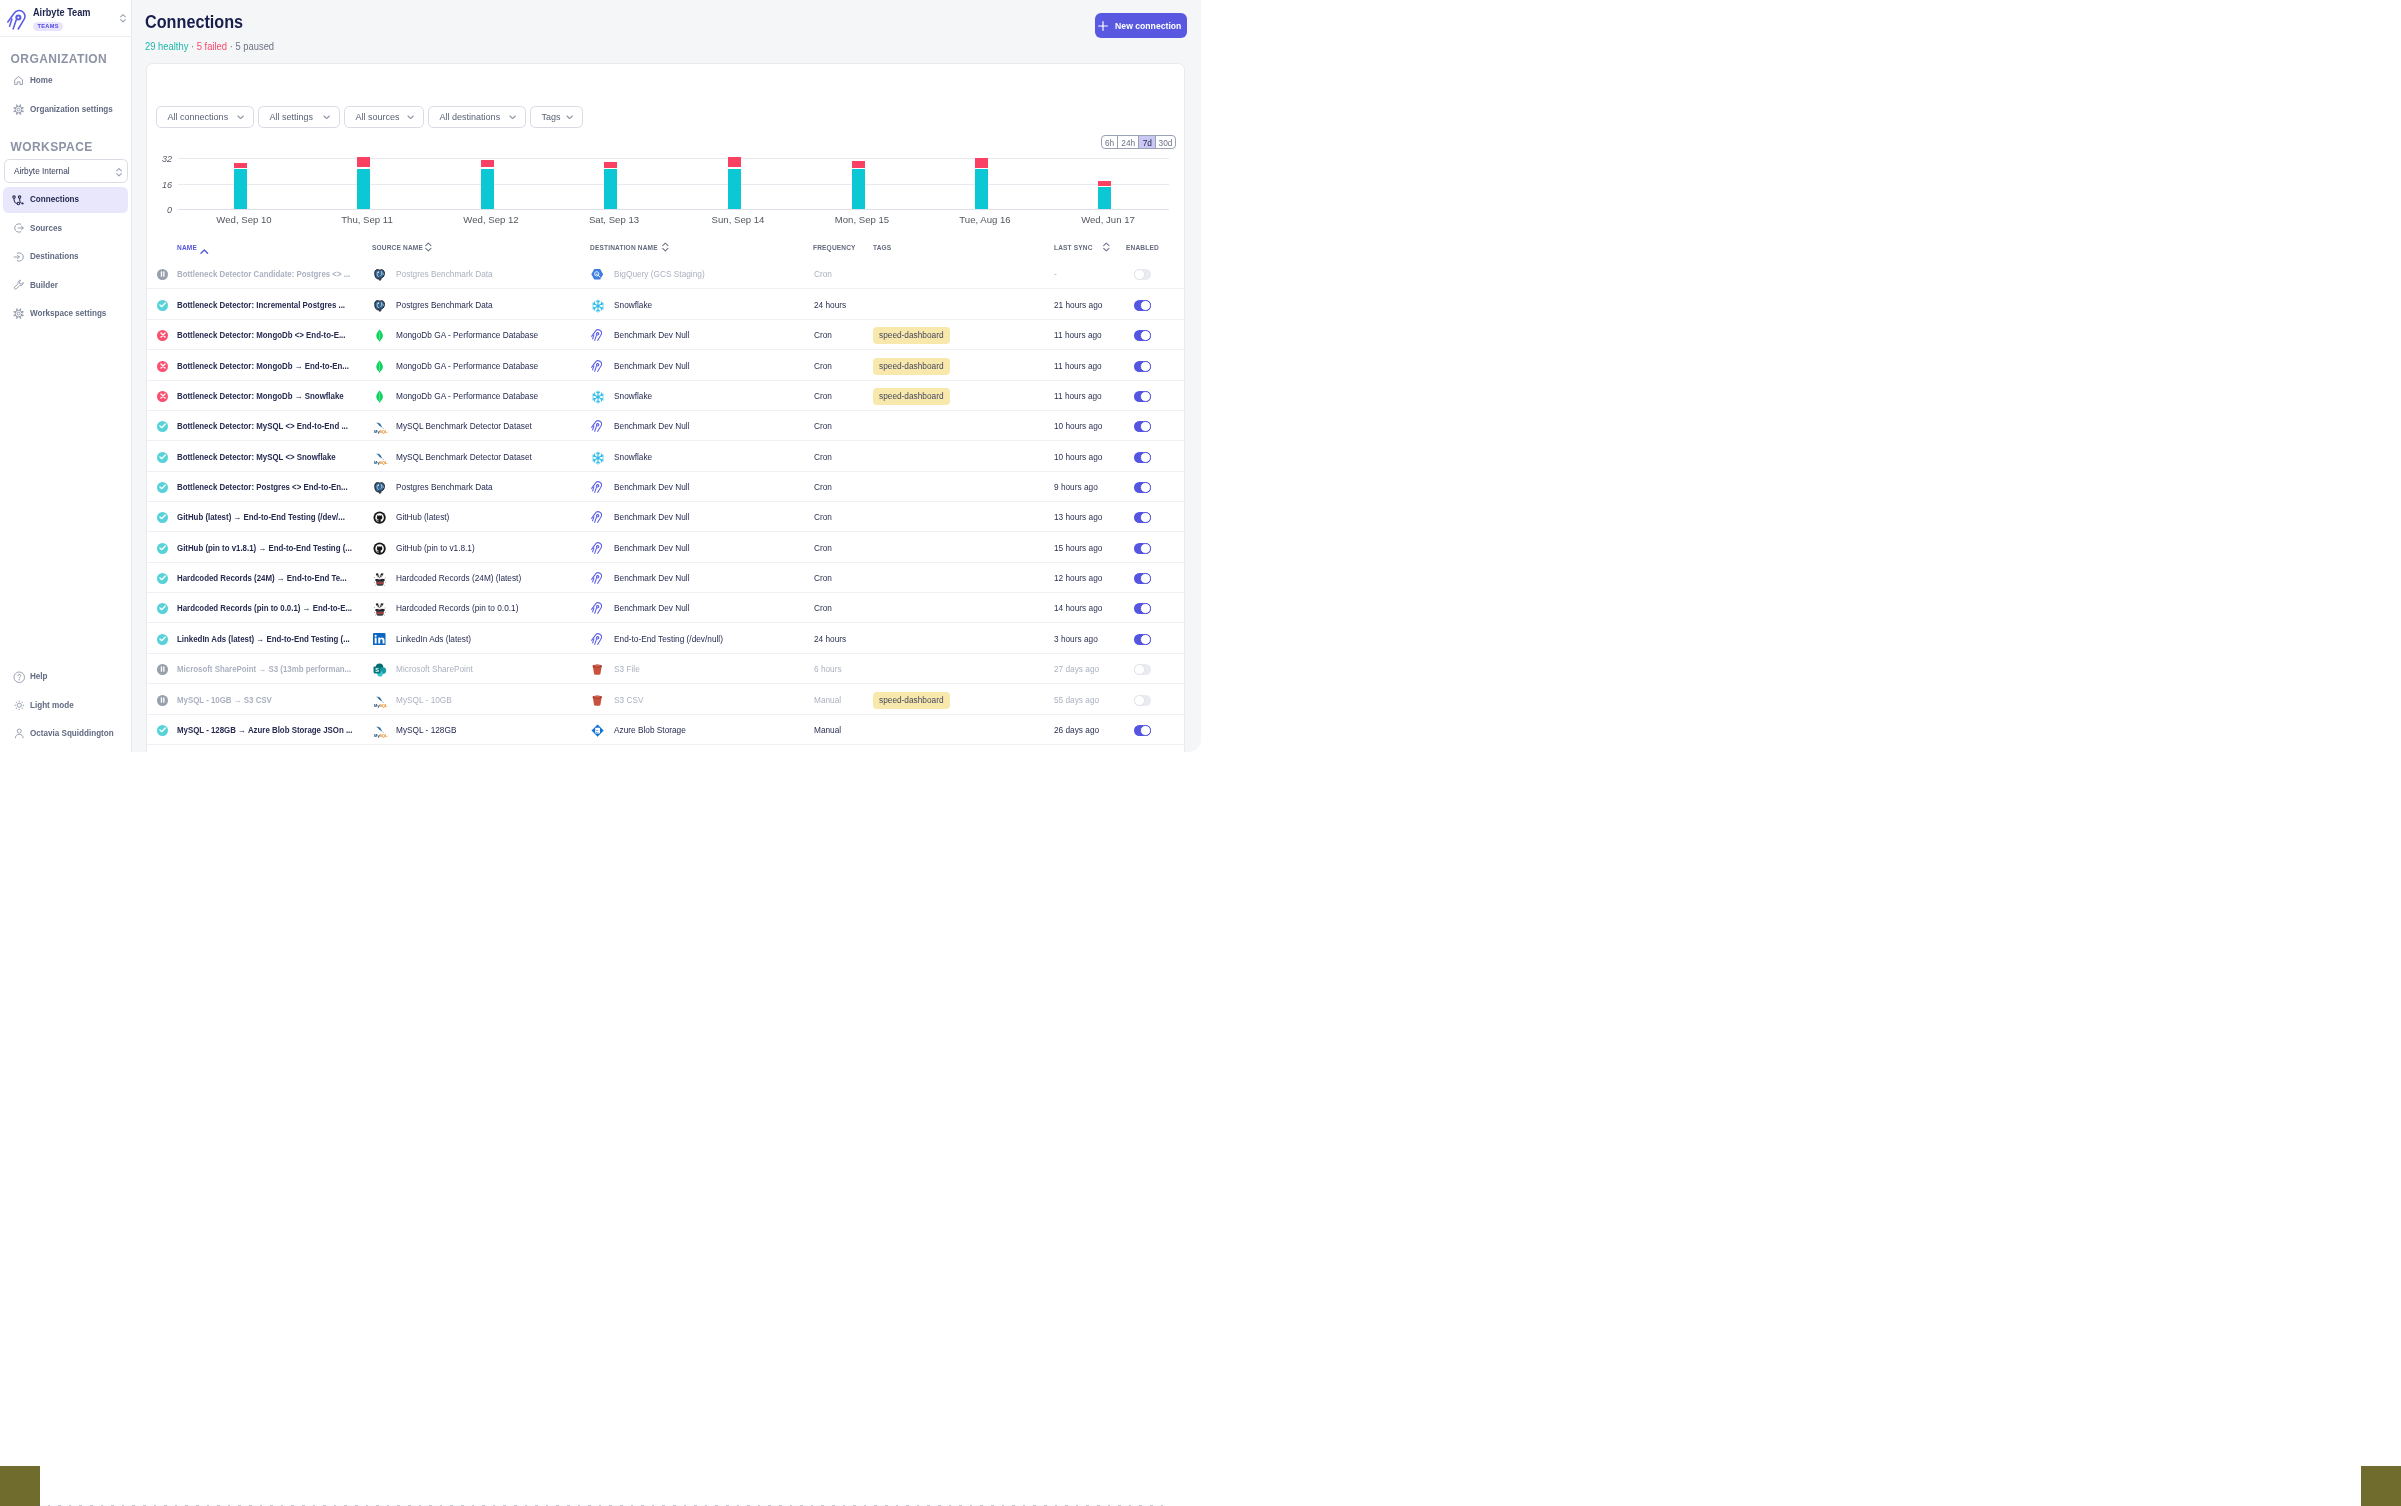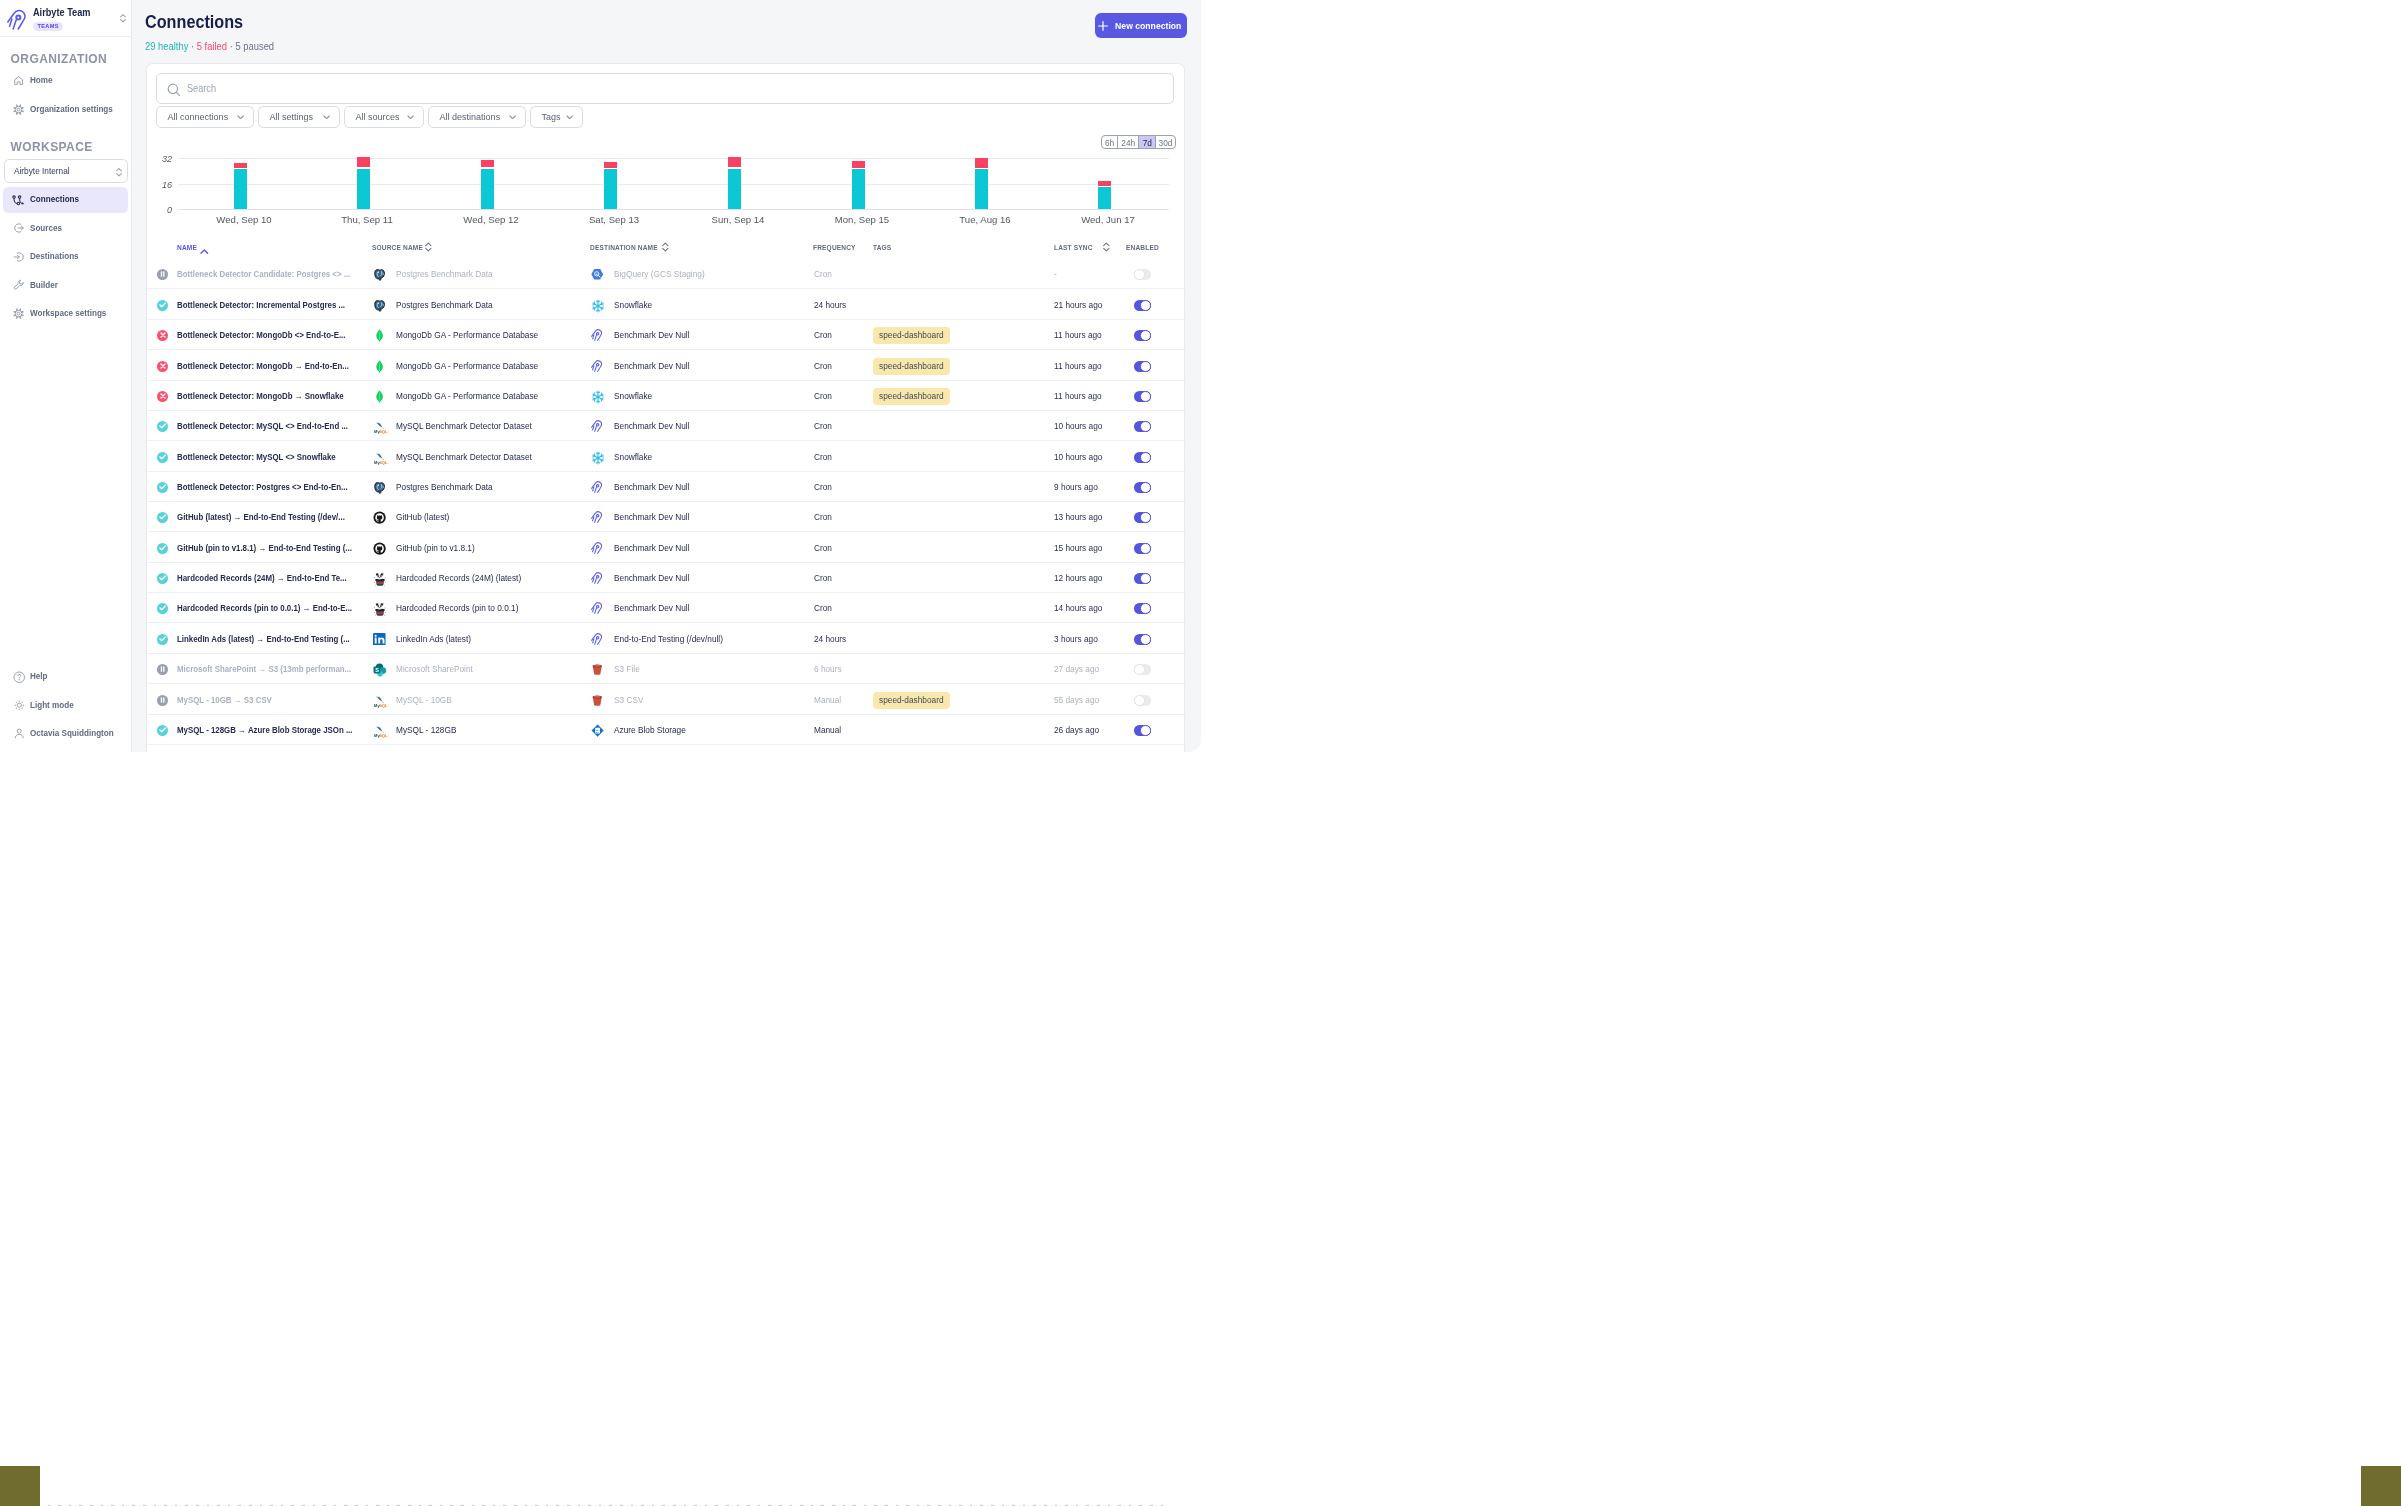--- a/index.html
+++ b/index.html
@@ -156,27 +156,20 @@
 </div>
 <div class="abs" style="left:1095px;top:13.2px;width:92px;height:25px;background:#5859e0;border-radius:6px;display:flex;align-items:center;justify-content:center;gap:5.3px">
   <svg width="10" height="10" viewBox="0 0 15 15">
         <path d="M7.5 1 V14 M1 7.5 H14" stroke="#fff" stroke-width="1.8" stroke-linecap="round"></path>
       </svg>
   <span style="color:#fff;font-size:9.2px;font-weight:700;transform:scaleX(.94)">New connection</span>
 </div>
 
 <div id="card"></div>
 
-<div id="search">
-  <svg class="abs" style="left:10px;top:8.6px" width="14" height="14" viewBox="0 0 21 21" fill="none">
-        <circle cx="8.8" cy="8.8" r="7" stroke="#99a1b5" stroke-width="1.8"></circle>
-        <path d="M14 14 L18.6 18.6" stroke="#99a1b5" stroke-width="1.8" stroke-linecap="round"></path>
-      </svg>
-  <div class="abs cx" style="left:30px;top:9.2px;font-size:10.2px;color:#9aa2b6">Search</div>
-</div>
 
 <div class="filter" style="left:156px;width:98px">
       <span>All connections</span>
       <svg width="7.3" height="4.6" viewBox="0 0 11 7" fill="none">
         <path d="M1.5 1.5 L5.5 5.5 9.5 1.5" stroke="#8d94a6" stroke-width="1.7" stroke-linecap="round" stroke-linejoin="round"></path>
       </svg>
     </div>
     <div class="filter" style="left:258px;width:82px">
       <span>All settings</span>
       <svg width="7.3" height="4.6" viewBox="0 0 11 7" fill="none">

